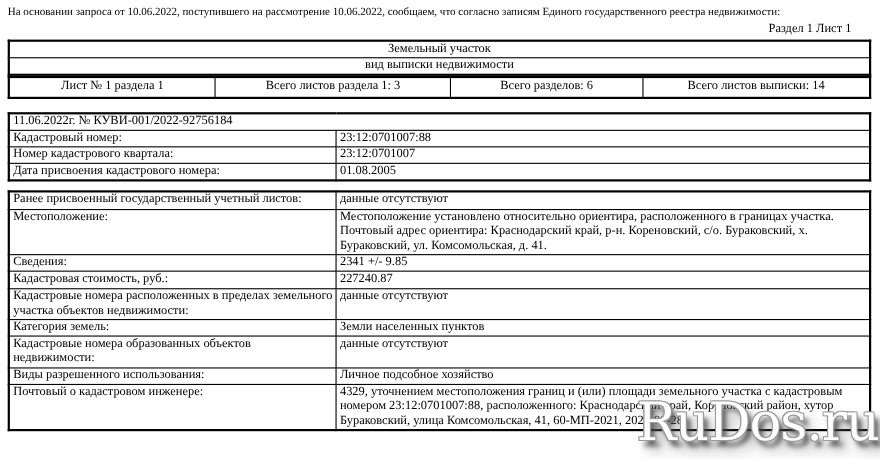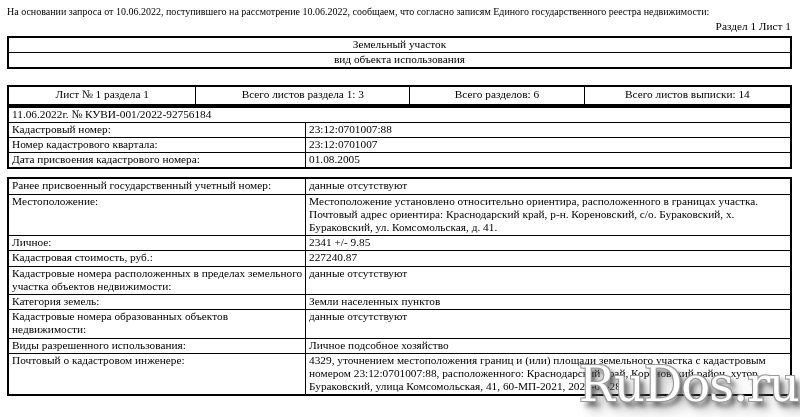--- a/index.html
+++ b/index.html
@@ -16,41 +16,41 @@
   .intro {
     font-size: 10px;
     line-height: 13px;
     margin: 1px 0 0 0;
     white-space: nowrap;
   }
   .section-label {
     font-size: 11.3px;
     line-height: 13px;
     text-align: right;
-    margin: 2px 1px 3px 0;
+    margin: 2px 18px 3px 0;
   }
 
   table {
     border-collapse: collapse;
     width: 785px;
     table-layout: fixed;
     border: 2px solid #000;
   }
   td {
     border: 1px solid #000;
     font-size: 11.3px;
     line-height: 13.2px;
     padding: 0 2px 1px 3px;
     vertical-align: top;
     overflow: hidden;
   }
   td.center { text-align: center; padding-left: 2px; }
 
-  .object-type-table { margin-bottom: 16px; }
-  .sheet-info-table { margin-bottom: 0; }
+  .object-type-table { margin-bottom: 0; }
+  .sheet-info-table { margin-bottom: 12px; }
   .sheet-info-table td { padding-top: 1px; padding-bottom: 2px; }
   .registry-table { margin-bottom: 8px; padding-left: 37px; }
 
   .watermark {
     position: absolute;
     top: 358px;
     right: 1px;
     z-index: 5;
     font-family: "DejaVu Serif", serif;
     font-weight: 400;
@@ -72,21 +72,21 @@
 
   <p class="intro">На  основании запроса от 10.06.2022, поступившего на рассмотрение 10.06.2022, сообщаем, что согласно записям Единого государственного реестра недвижимости:</p>
   <div class="section-label">Раздел 1 Лист 1</div>
 
   <table class="object-type-table">
     <tbody>
       <tr>
           <td class="center">Земельный участок</td>
         </tr>
       <tr>
-          <td class="center">вид объекта использования</td>
+          <td class="center">вид выписки недвижимости</td>
         </tr>
     </tbody>
   </table>
 
   <table class="sheet-info-table">
     <colgroup>
         <col style="width:24%">
         <col style="width:27.3%">
         <col style="width:22.3%">
         <col style="width:26.4%">
@@ -125,29 +125,29 @@
     </tbody>
   </table>
 
   <table class="details-table">
     <colgroup>
         <col style="width:38%">
         <col style="width:62%">
       </colgroup>
     <tbody>
       <tr>
-        <td>Ранее присвоенный государственный учетный номер:</td>
+        <td>Ранее присвоенный государственный учетный листов:</td>
         <td>данные отсутствуют</td>
       </tr>
       <tr>
         <td>Местоположение:</td>
         <td>Местоположение установлено относительно ориентира, расположенного в границах участка. Почтовый адрес ориентира: Краснодарский край, р-н. Кореновский, с/о. Бураковский, х. Бураковский, ул. Комсомольская, д. 41.</td>
       </tr>
       <tr>
-        <td>Личное:</td>
+        <td>Сведения:</td>
         <td>2341 +/- 9.85</td>
       </tr>
       <tr>
         <td>Кадастровая стоимость, руб.:</td>
         <td>227240.87</td>
       </tr>
       <tr>
         <td>Кадастровые номера расположенных в пределах земельного участка объектов недвижимости:</td>
         <td>данные отсутствуют</td>
       </tr>

